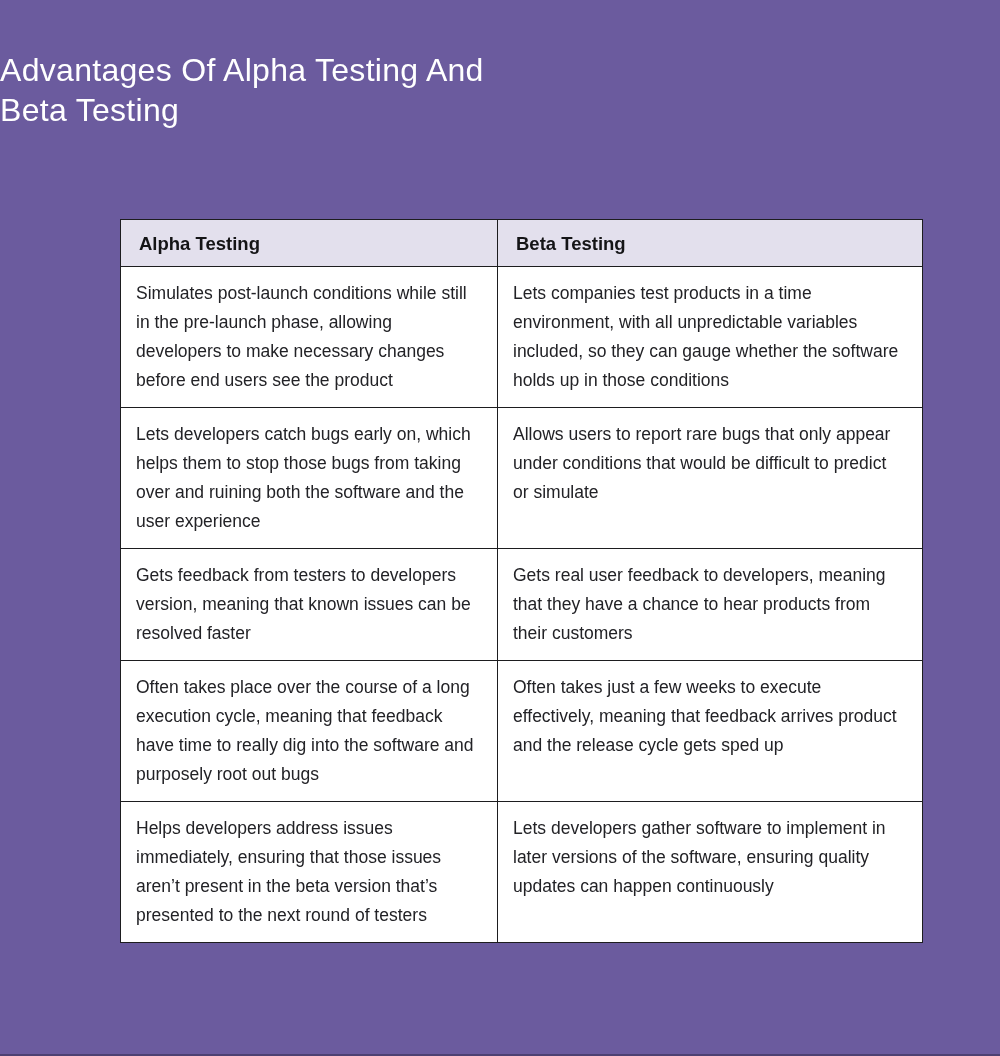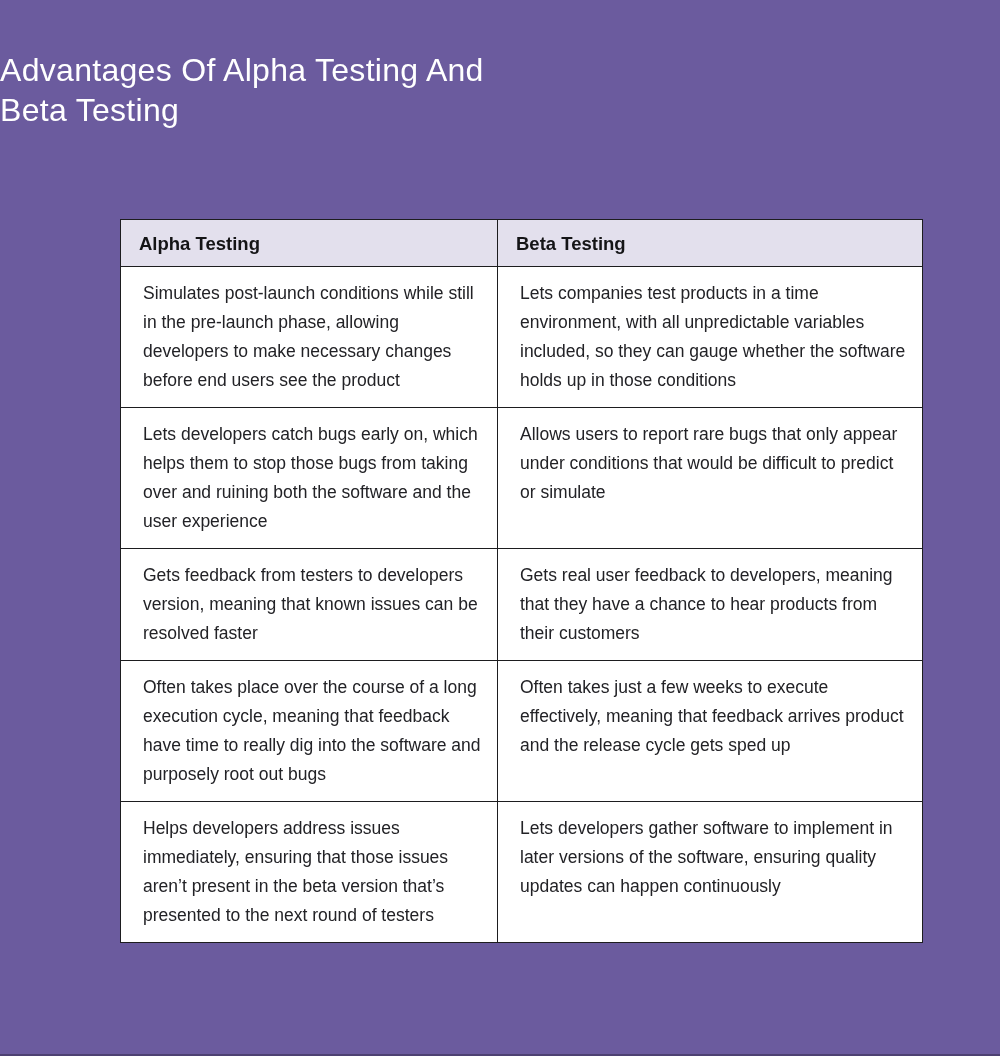--- a/index.html
+++ b/index.html
@@ -46,21 +46,21 @@
     font-size: 18.5px;
     line-height: 23px;
     padding: 12px 18px 11px 18px;
     font-weight: bold;
   }
   .comparison-table td {
     background: #ffffff;
     color: #222226;
     font-size: 17.5px;
     line-height: 29px;
-    padding: 12px 16px 12px 22px;
+    padding: 12px 16px 12px 15px;
   }
   .col-alpha { width: 377px; }
   .col-beta  { width: 425px; }
   .bottom-edge {
     position: absolute;
     left: 0;
     bottom: 0;
     width: 100%;
     height: 2px;
     background: rgba(0, 0, 0, 0.28);

